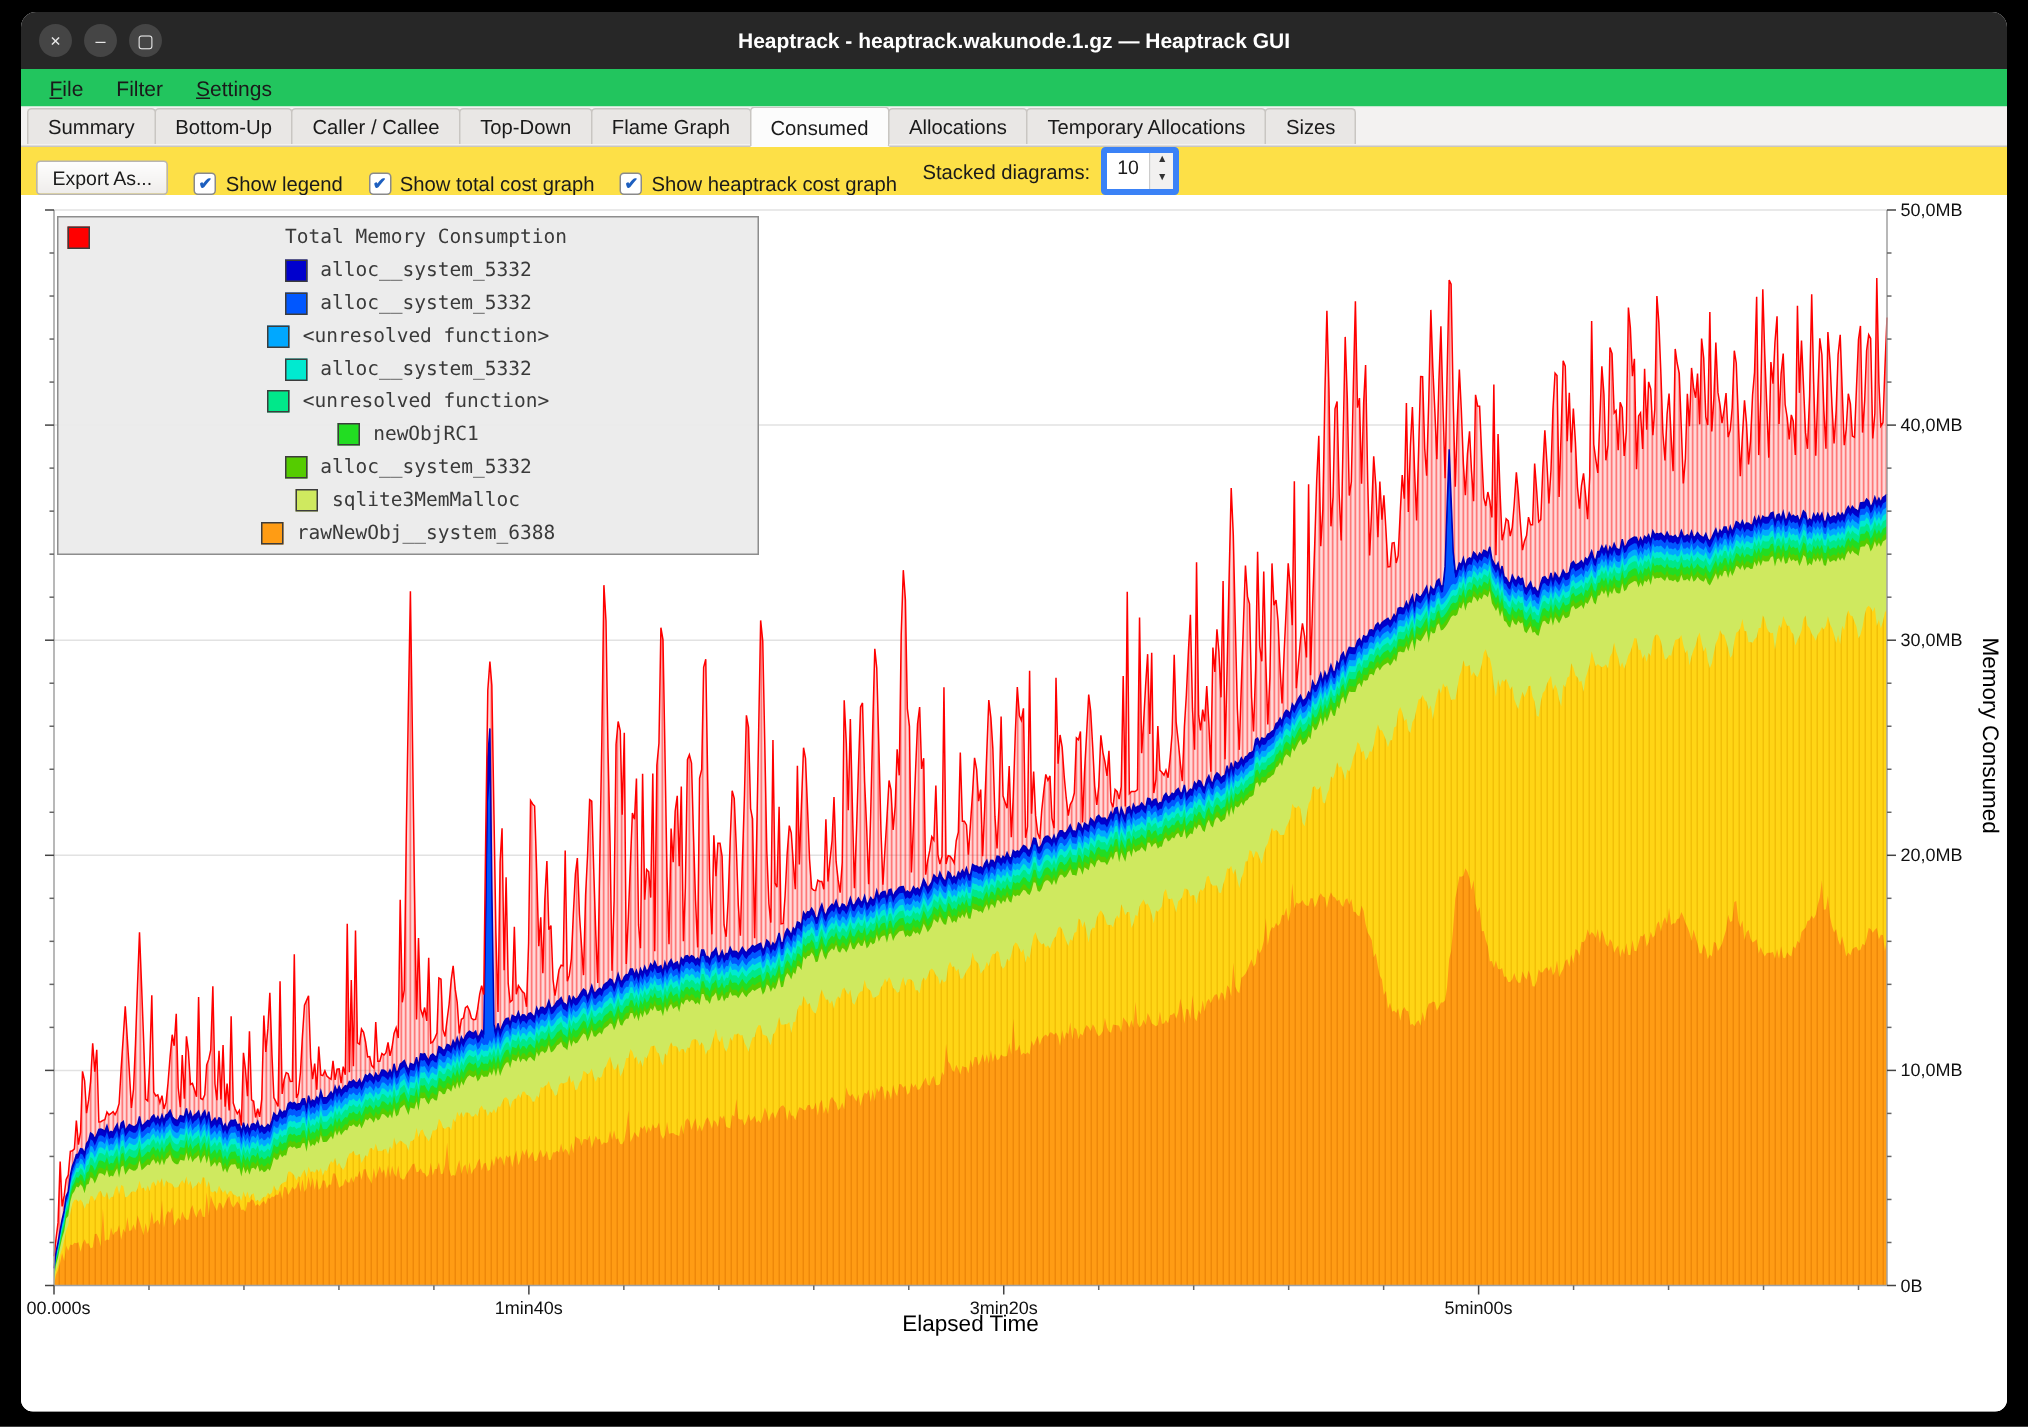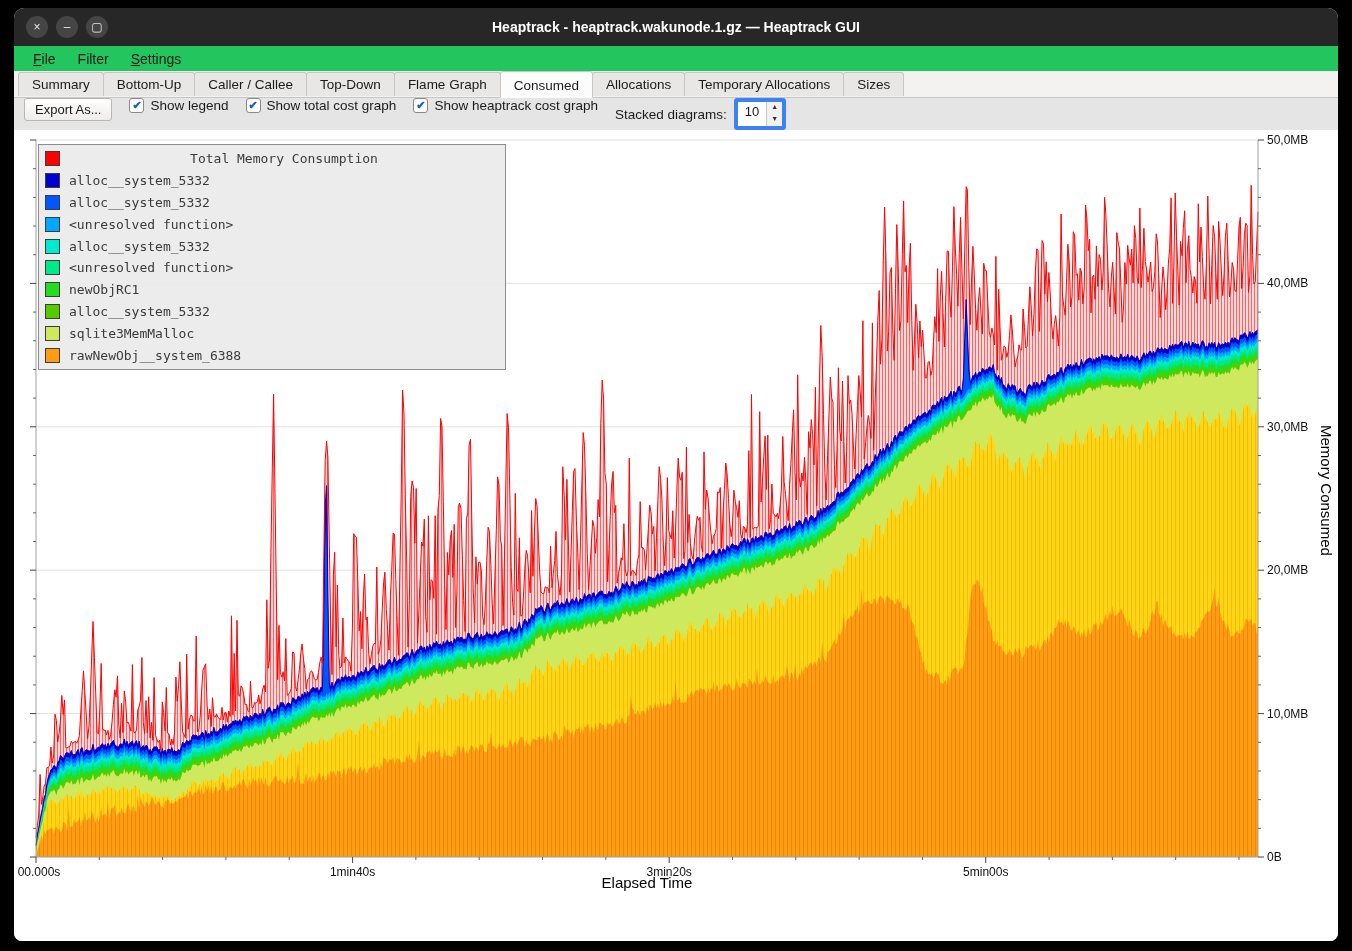--- a/index.html
+++ b/index.html
@@ -11,34 +11,34 @@
   .winbtn{width:22px;height:22px;border-radius:50%;background:#454545;color:#e8e8e8;display:flex;align-items:center;justify-content:center;font-size:12px;line-height:1;cursor:default;}
   .title{flex:1;text-align:center;color:#fff;font-weight:bold;font-size:14px;}
   
   .menubar{height:25px;background:#22c55e;display:flex;align-items:center;padding-left:10px;gap:4px;}
   .menu-item{padding:2px 9px;font-size:14px;color:#1a1a1a;border-radius:3px;}
   
   .tabbar{height:27px;background:#f3f2f1;display:flex;align-items:center;padding-left:4px;border-bottom:1px solid #c9c6c2;}
   .tab{padding:4px 13px 4px;font-size:13.5px;color:#1a1a1a;background:#e9e7e5;border:1px solid #c9c6c2;border-bottom:none;margin-right:-1px;border-radius:3px 3px 0 0;white-space:nowrap;}
   .tab.active{background:#fcfcfc;position:relative;z-index:2;padding-top:6px;margin-bottom:-1px;border-bottom:1px solid #fcfcfc;}
   
-  .toolbar{height:32px;background:#e5e5e5;display:flex;align-items:flex-start;padding:0 10px;gap:17px;}
+  .toolbar{height:32px;background:#fde047;display:flex;align-items:flex-end;padding:0 10px;gap:17px;}
   .btn{font-size:13px;padding:3px 10px;border:1px solid #b8b5b2;border-radius:3px;background:linear-gradient(#fefefe,#efedeb);color:#1a1a1a;}
   .cb{display:flex;align-items:center;gap:6px;font-size:13.5px;color:#1a1a1a;}
   .cbbox{width:15px;height:15px;border:1px solid #8a8a8a;border-radius:3px;background:#fff;display:flex;align-items:center;justify-content:center;font-size:11px;color:#1d5fbf;font-weight:bold;}
   .spingroup{display:flex;align-items:center;gap:7px;font-size:13.5px;color:#1a1a1a;}
   .spin{display:flex;border:4px solid #3b82f6;border-radius:3px;background:#fff;height:32px;overflow:hidden;}
   .spinval{padding:2px 7px;font-size:13px;min-width:24px;}
   .spinbtns{display:flex;flex-direction:column;border-left:1px solid #ccc;width:16px;}
   .spinbtns span{flex:1;font-size:7px;line-height:10px;text-align:center;color:#333;background:#f2f1f0;}
   
   .chartarea{position:relative;height:811px;background:#fff;}
   #chart-svg{position:absolute;left:0;top:0;}
   .legend{position:absolute;left:24px;top:14px;width:468px;background:rgba(235,235,235,0.93);border:1px solid #8d8d8d;padding:3px 6px;font-family:"DejaVu Sans Mono",monospace;font-size:13px;color:#3a3a3a;}
-  .lrow{display:flex;align-items:center;gap:9px;height:21.8px;}
+  .lrow{display:flex;align-items:center;gap:9px;height:21.8px;justify-content:center;}
   .lswatch{width:15px;height:15px;border:1px solid #3c3c3c;flex:none;}
   .ltitle{flex:1;text-align:center;}
   .ylabel{position:absolute;right:3px;top:295px;writing-mode:vertical-rl;font-size:15px;color:#000;}
   .xlabel{position:absolute;left:633px;top:744px;transform:translateX(-50%);font-size:15px;color:#000;}
 </style>
 </head>
 <body>
 
 <div class="window">
   <div class="titlebar">

